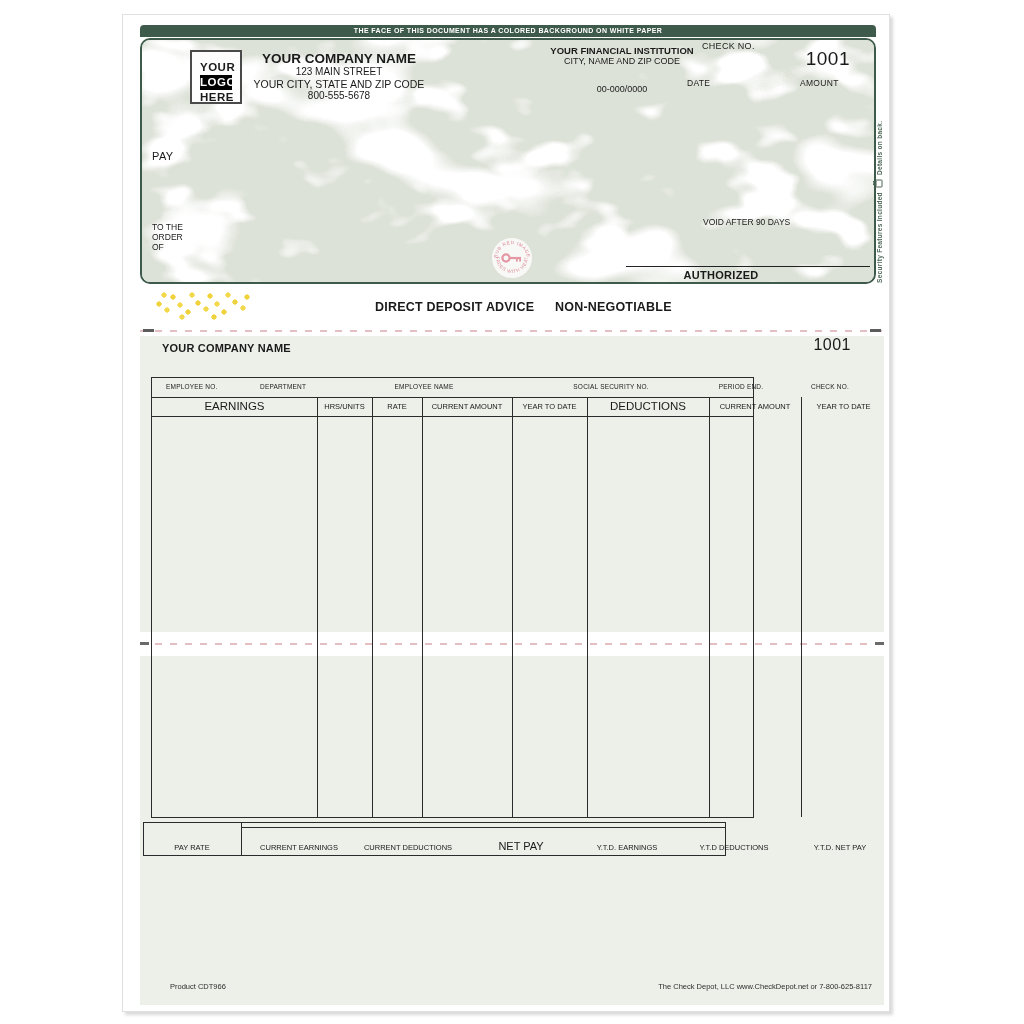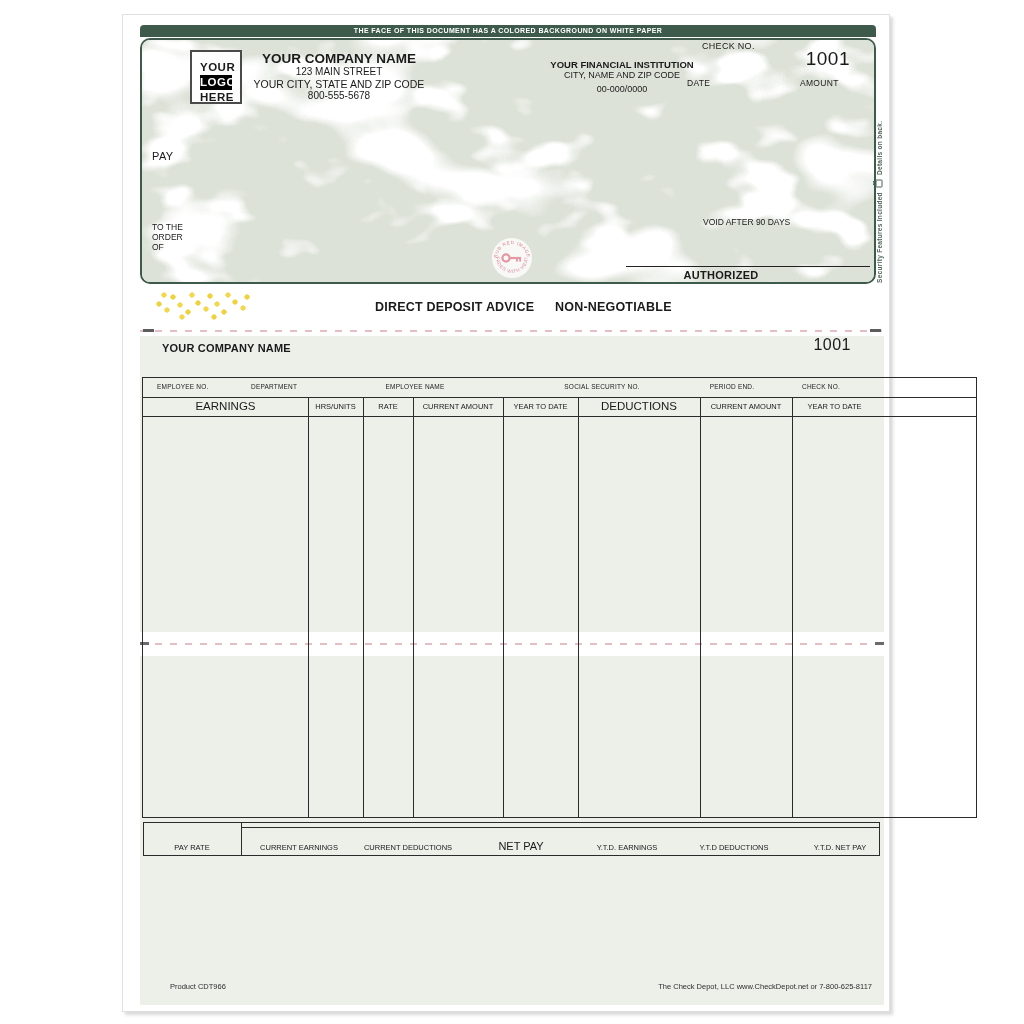--- a/index.html
+++ b/index.html
@@ -22,21 +22,21 @@
   .logo-box{left:48px;top:10px;width:52px;height:54px;border:2px solid #4a4a4a;background:#fdfdfd;
             padding:8px;display:flex;flex-direction:column;justify-content:space-between;}
   .logo-box div{position:static;font-weight:bold;font-size:11.5px;line-height:15px;text-align:center;letter-spacing:.5px;}
   .logo-mid{background:#000;color:#fff;}
 
   .company-block{left:88px;top:11px;width:218px;text-align:center;}
   .company-block div{position:static;}
   .company-name{font-weight:bold;font-size:13.5px;line-height:15px;}
   .company-line{font-size:10px;line-height:12px;}
 
-  .bank-block{left:380px;top:19px;width:200px;text-align:center;}
+  .bank-block{left:380px;top:5px;width:200px;text-align:center;}
   .bank-block div{position:static;}
   .bank-name{font-weight:bold;font-size:9.5px;line-height:11px;}
   .bank-line{font-size:9px;line-height:10px;}
   .bank-fraction{left:380px;top:44px;width:200px;text-align:center;font-size:9px;}
 
   .check-no-label{left:560px;top:1px;width:90px;font-size:9px;letter-spacing:.3px;}
   .check-number{right:24px;top:8px;font-size:19px;letter-spacing:.5px;}
   .date-label{left:545px;top:38px;font-size:8.5px;letter-spacing:.3px;}
   .amount-label{left:658px;top:38px;font-size:8.5px;letter-spacing:.3px;}
   .pay-label{left:10px;top:110px;font-size:11px;letter-spacing:.4px;}
@@ -93,29 +93,29 @@
   .stub{left:17px;top:321px;width:744px;height:669px;background:#edefe9;}
   .stub-company{left:22px;top:6px;font-size:11px;font-weight:bold;letter-spacing:.2px;}
   .stub-number{right:33px;top:0px;font-size:16px;letter-spacing:.5px;}
 
   .band{left:0;top:296px;width:744px;height:24px;background:#ffffff;}
   .band-dash{left:0;top:307px;width:744px;height:2px;
              background:repeating-linear-gradient(90deg,#e3bfc4 0 7px,transparent 7px 15px);}
   .band-dash::before,.band-dash::after{content:"";position:absolute;top:-1px;width:9px;height:3px;background:#6a6a6a;}
   .band-dash::before{left:0;} .band-dash::after{right:0;}
 
-  .ptable{left:2px;top:41px;width:835px;height:441px;border:1.5px solid #2b2b2b;background:transparent;padding-left:44px;}
+  .ptable{left:11px;top:41px;width:603px;height:441px;border:1.5px solid #2b2b2b;background:transparent;padding-left:44px;}
   .ptable .il{top:5px;font-size:6.5px;color:#222;letter-spacing:.2px;white-space:nowrap;}
   .il-c{transform:translateX(-50%);}
   .hline{left:0;width:100%;height:1px;background:#2b2b2b;}
   .hc{top:19px;height:19px;line-height:19px;text-align:center;font-size:7.5px;white-space:nowrap;overflow:visible;}
   .hc.big{font-size:11.5px;}
   .vl{top:19px;bottom:0;width:1px;background:#2b2b2b;}
 
-  .summary{left:3px;top:486px;width:737px;height:34px;border:1.5px solid #2b2b2b;background:transparent;padding-left:40px;}
+  .summary{left:3px;top:486px;width:583px;height:34px;border:1.5px solid #2b2b2b;background:transparent;padding-left:40px;}
   .summary .svl{left:97px;top:0;bottom:0;width:1px;background:#2b2b2b;}
   .summary .shl{left:98px;right:0;top:4px;height:1px;background:#2b2b2b;}
   .sl{bottom:3px;transform:translateX(-50%);font-size:7.5px;white-space:nowrap;}
   .sl.big{font-size:11px;}
 
   .footer-left{left:30px;top:646px;font-size:7.5px;color:#2e2e2e;}
   .footer-right{right:12px;top:646px;font-size:7.5px;color:#2e2e2e;}
 </style>
 </head>
 <body>

